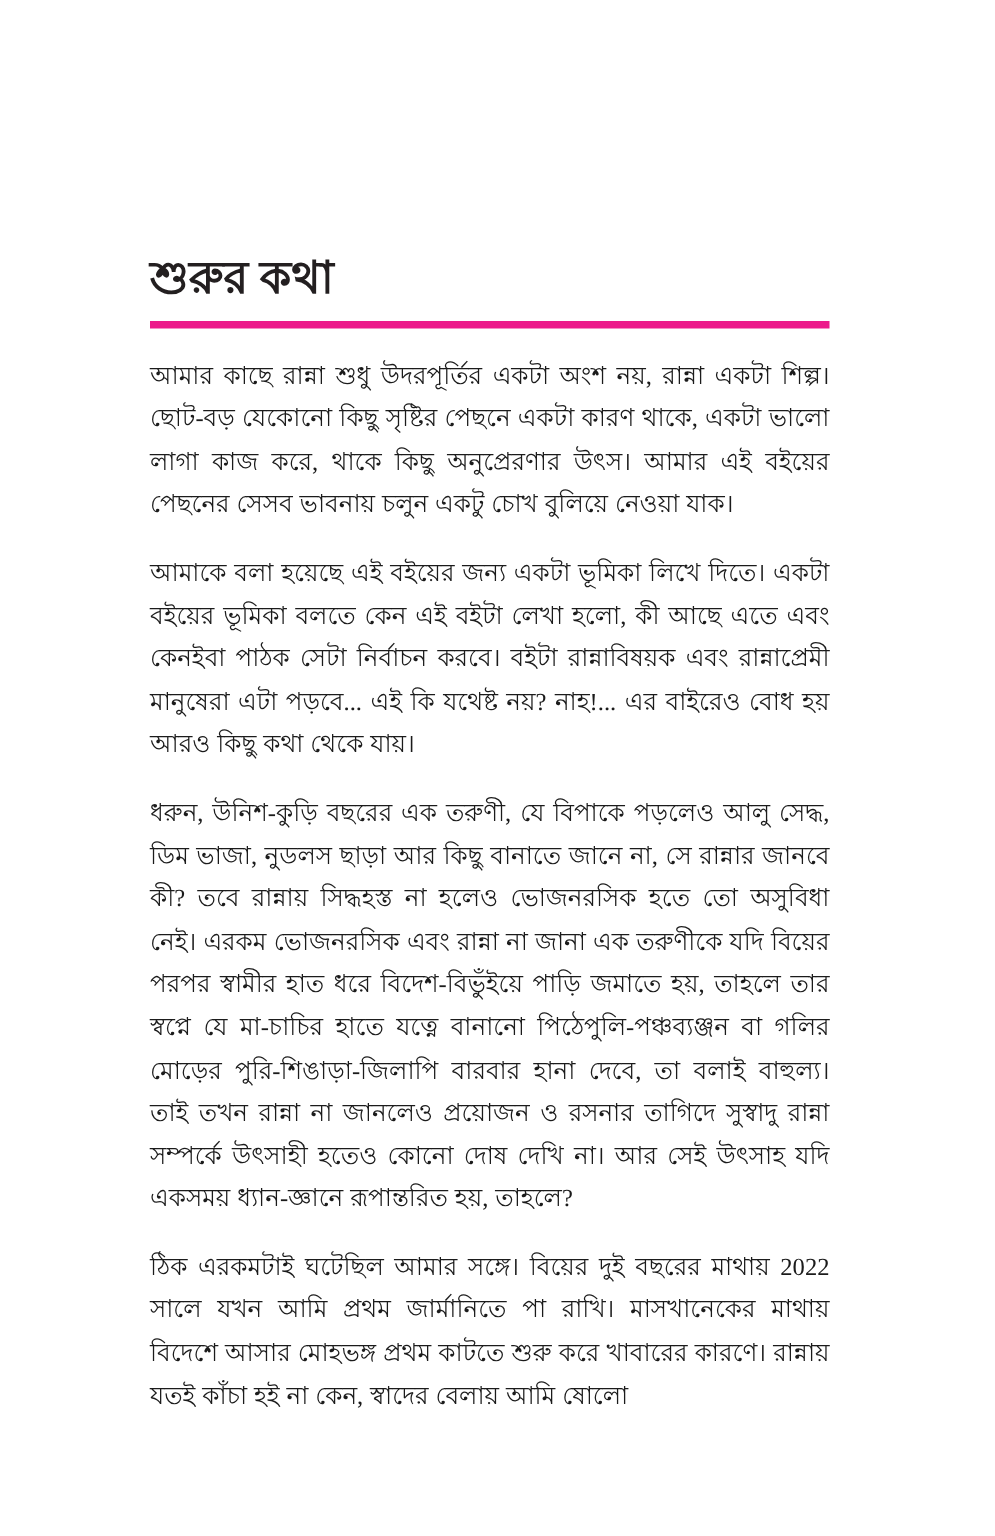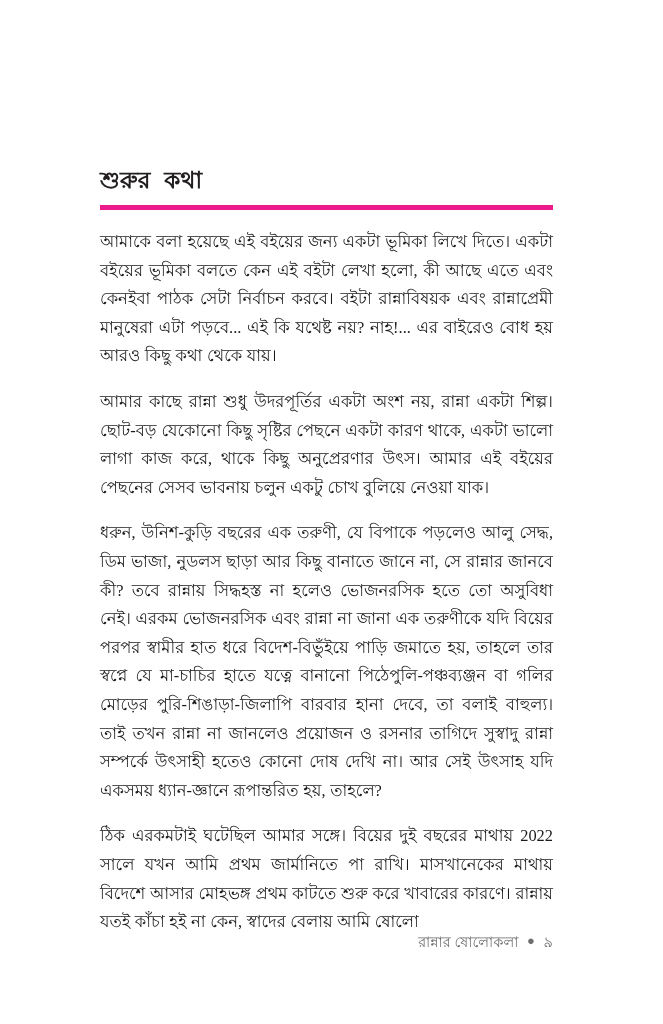--- a/index.html
+++ b/index.html
@@ -25,26 +25,26 @@
     position: absolute;
     left: 100px;
     top: 168px;
     width: 453px;
   }
 
   
   .chapter-heading {
     margin: 0;
     padding: 0 0 4px 0;
-    font-size: 23px;
+    font-size: 30px;
     line-height: 1.22;
     font-weight: 700;
     color: #231f20;
     letter-spacing: 0.1px;
-    font-family: Liberation Mono, monospace;
+    font-family: Liberation Serif, serif;
   }
 
   .heading-rule {
     width: 453px;
     height: 5px;
     background: #ec1a8b;
     margin: 5px 0 0 0;
     border: 0;
   }
 
@@ -106,27 +106,22 @@
 
 <div class="page">
 
   <div class="content">
 
     <h1 class="chapter-heading">শুরুর কথা</h1>
 
     <hr class="heading-rule">
 
     <div class="body-copy">
+      <p>আমার কাছে রান্না শুধু উদরপূর্তির একটা অংশ নয়, রান্না একটা শিল্প। ছোট-বড় যেকোনো কিছু সৃষ্টির পেছনে একটা কারণ থাকে, একটা ভালো লাগা কাজ করে, থাকে কিছু অনুপ্রেরণার উৎস। আমার এই বইয়ের পেছনের সেসব ভাবনায় চলুন একটু চোখ বুলিয়ে নেওয়া যাক।</p>
       <p>আমাকে বলা হয়েছে এই বইয়ের জন্য একটা ভূমিকা লিখে দিতে। একটা বইয়ের ভূমিকা বলতে কেন এই বইটা লেখা হলো, কী আছে এতে এবং কেনইবা পাঠক সেটা নির্বাচন করবে। বইটা রান্নাবিষয়ক এবং রান্নাপ্রেমী মানুষেরা এটা পড়বে... এই কি যথেষ্ট নয়? নাহ!... এর বাইরেও বোধ হয় আরও কিছু কথা থেকে যায়।</p>
-      <p>আমার কাছে রান্না শুধু উদরপূর্তির একটা অংশ নয়, রান্না একটা শিল্প। ছোট-বড় যেকোনো কিছু সৃষ্টির পেছনে একটা কারণ থাকে, একটা ভালো লাগা কাজ করে, থাকে কিছু অনুপ্রেরণার উৎস। আমার এই বইয়ের পেছনের সেসব ভাবনায় চলুন একটু চোখ বুলিয়ে নেওয়া যাক।</p>
       <p>ধরুন, উনিশ-কুড়ি বছরের এক তরুণী, যে বিপাকে পড়লেও আলু সেদ্ধ, ডিম ভাজা, নুডলস ছাড়া আর কিছু বানাতে জানে না, সে রান্নার জানবে কী? তবে রান্নায় সিদ্ধহস্ত না হলেও ভোজনরসিক হতে তো অসুবিধা নেই। এরকম ভোজনরসিক এবং রান্না না জানা এক তরুণীকে যদি বিয়ের পরপর স্বামীর হাত ধরে বিদেশ-বিভুঁইয়ে পাড়ি জমাতে হয়, তাহলে তার স্বপ্নে যে মা-চাচির হাতে যত্নে বানানো পিঠেপুলি-পঞ্চব্যঞ্জন বা গলির মোড়ের পুরি-শিঙাড়া-জিলাপি বারবার হানা দেবে, তা বলাই বাহুল্য। তাই তখন রান্না না জানলেও প্রয়োজন ও রসনার তাগিদে সুস্বাদু রান্না সম্পর্কে উৎসাহী হতেও কোনো দোষ দেখি না। আর সেই উৎসাহ যদি একসময় ধ্যান-জ্ঞানে রূপান্তরিত হয়, তাহলে?</p>
       <p>ঠিক এরকমটাই ঘটেছিল আমার সঙ্গে। বিয়ের দুই বছরের মাথায় 2022 সালে যখন আমি প্রথম জার্মানিতে পা রাখি। মাসখানেকের মাথায় বিদেশে আসার মোহভঙ্গ প্রথম কাটতে শুরু করে খাবারের কারণে। রান্নায় যতই কাঁচা হই না কেন, স্বাদের বেলায় আমি ষোলো</p>
     </div>
 
   </div>
 
-  <div class="page-footer">
-    <span class="footer-title">রান্নার ষোলোকলা</span>
-    <span class="footer-sep">●</span>
-    <span class="footer-folio">৯</span>
-  </div>
 
 </div>
 
 </body></html>

